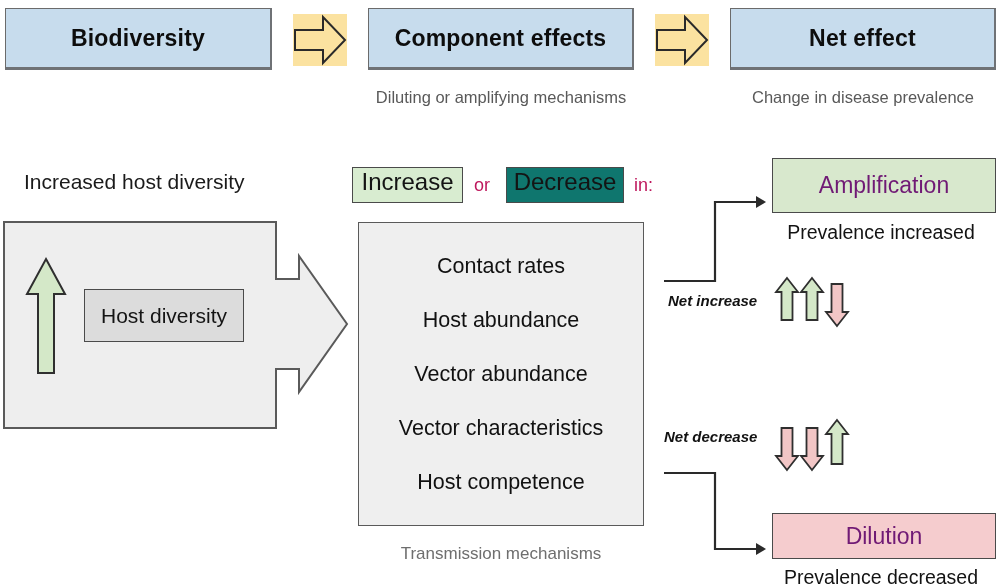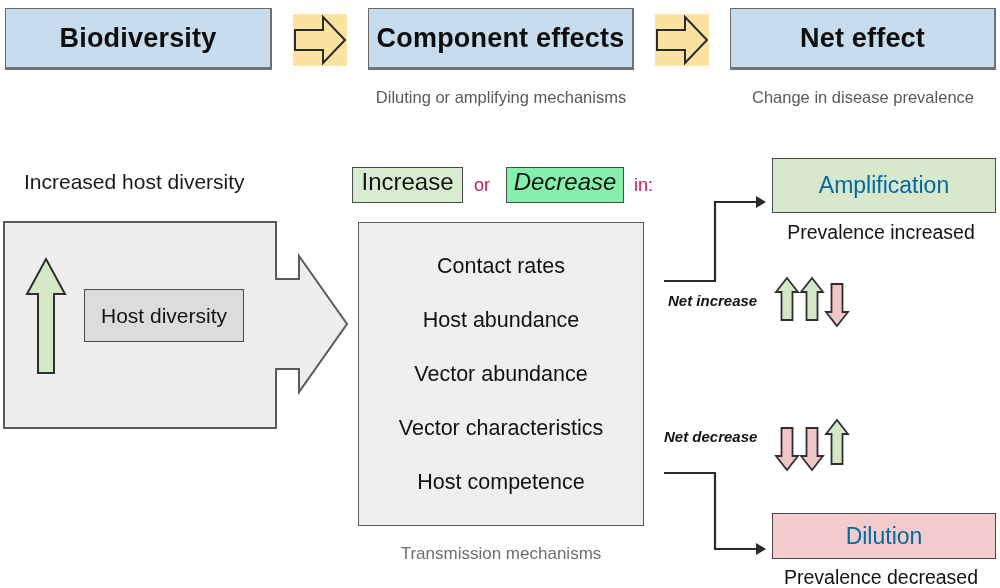--- a/index.html
+++ b/index.html
@@ -24,21 +24,21 @@
   .hdr-box {
     box-sizing: border-box;
     background: #c7dced;
     border: 1px solid #6b6b6b;
     border-bottom: 3px solid #6f7276;
     border-right: 2px solid #6f7276;
     display: flex;
     align-items: center;
     justify-content: center;
     font-weight: bold;
-    font-size: 27px;
+    font-size: 23px;
     color: #0d0d0d;
     letter-spacing: .2px;
   }
   .hdr-caption {
     font-size: 16.5px;
     color: #595959;
     text-align: center;
     white-space: nowrap;
   }
 
@@ -73,21 +73,21 @@
   
   .pill {
     box-sizing: border-box;
     display: flex;
     justify-content: center;
     font-size: 24px;
     color: #141414;
     border: 1.8px solid #4a4a4a;
   }
   .pill.green { background: #d8ecd0; }
-  .pill.pink  { background: #86efac; font-style: italic; }
+  .pill.pink  { background: #0f766e; }
   .conj {
     font-size: 18px;
     color: #be185d;
   }
 
   
   .mech-box {
     box-sizing: border-box;
     background: #efefef;
     border: 1.8px solid #5a5a5a;
@@ -116,21 +116,21 @@
     white-space: nowrap;
   }
 
   
   .out-box {
     box-sizing: border-box;
     display: flex;
     align-items: center;
     justify-content: center;
     font-size: 23px;
-    color: #0369a1;
+    color: #701a75;
     border: 1.8px solid #4a4a4a;
   }
   .out-box.green { background: #d8e8cd; }
   .out-box.pink  { background: #f5ccce; }
   .out-caption {
     font-size: 19.5px;
     color: #131313;
     text-align: center;
     white-space: nowrap;
   }

